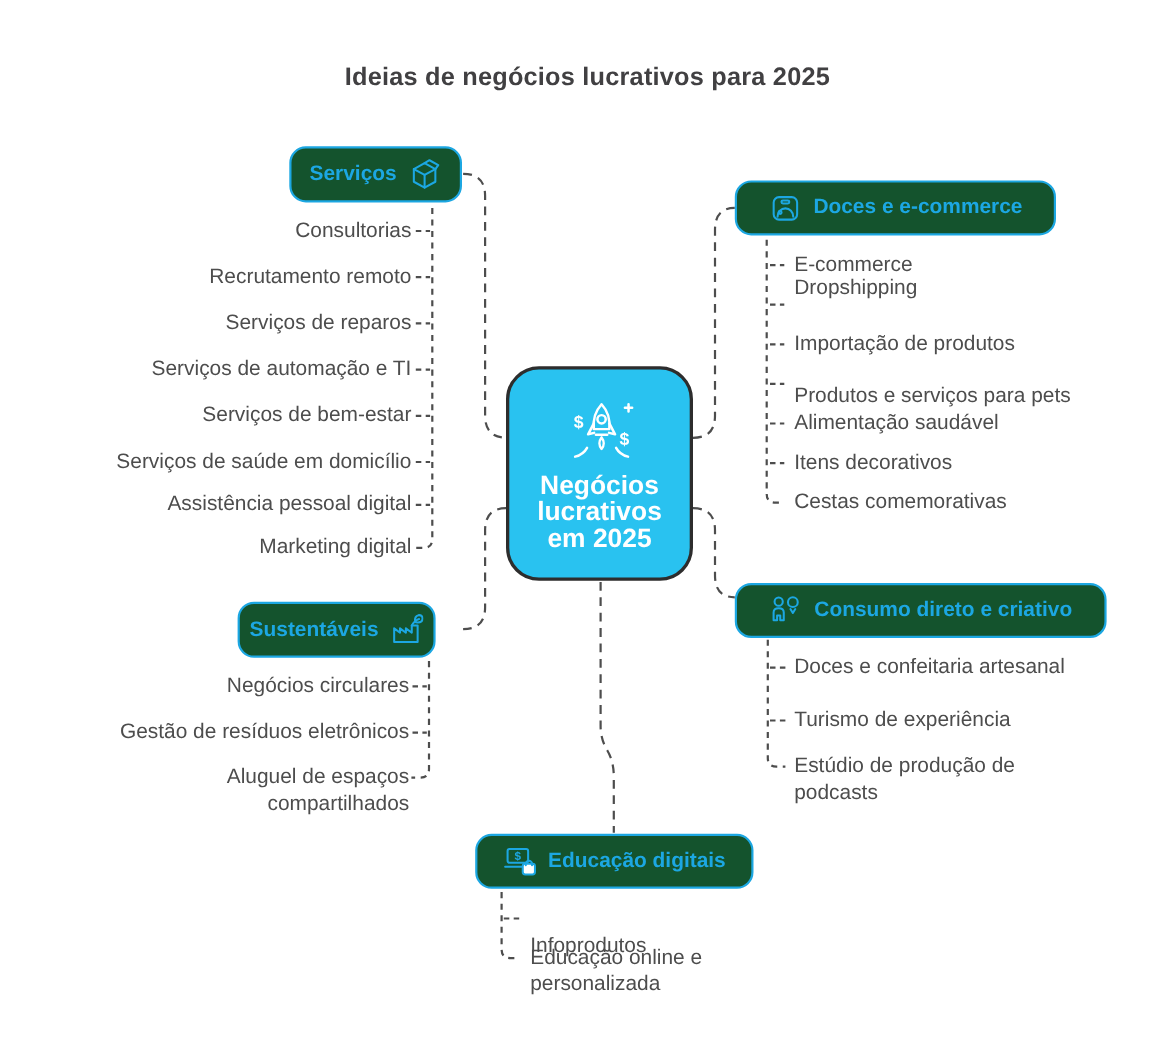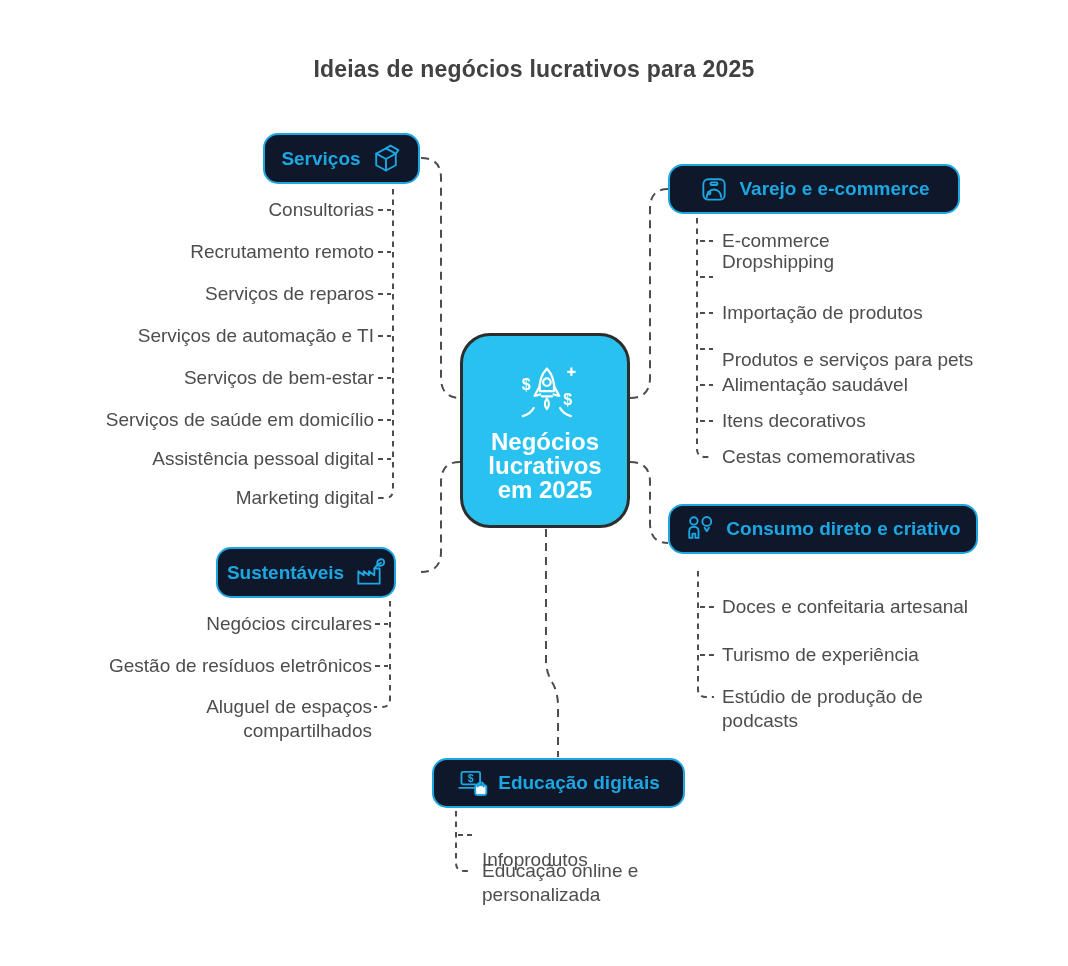--- a/index.html
+++ b/index.html
@@ -10,21 +10,21 @@
   #page-title{
     position:absolute;left:0;right:0;top:56px;text-align:center;
     font-size:23px;font-weight:700;color:#414042;letter-spacing:.2px;
   }
   #wires{position:absolute;left:0;top:0;z-index:1;}
   #wires path{fill:none;stroke:#4d4d4d;stroke-width:2;}
   #wires path.center-wire{stroke-dasharray:8 6;}
   #wires path.trunk-wire{stroke-dasharray:5.5 5;}
   #wires path.tick-wire{stroke-dasharray:5 4;}
   .branch-node{
-    position:absolute;z-index:3;box-sizing:border-box;background:#0f172a;
+    position:absolute;z-index:3;box-sizing:border-box;background:#14532d;
     border:2px solid #1CA7E2;border-radius:15px;
     display:flex;align-items:center;justify-content:center;gap:9px;
     color:#1CA7E2;font-weight:700;font-size:19px;padding:16px 10px;white-space:nowrap;
   }
   .branch-node .nicon{display:flex;align-items:center;justify-content:center;}
   .branch-node .nicon svg{width:32px;height:32px;stroke:#1CA7E2;fill:none;
     stroke-width:2.1;stroke-linecap:round;stroke-linejoin:round;}
   .branch-node .nicon svg .fillacc{fill:#1CA7E2;stroke:none;font-weight:700;}
   .branch-node .nicon svg .bagwhite{fill:#ffffff;}
   #center-node{
@@ -125,21 +125,21 @@
     <div class="leaf-item" style="top: 486px; right: 694px; text-align: right;">Marketing digital</div>
     <div class="branch-node" style="left: 668px; top: 164px; width: 292px; height: 50px;">
       <span class="nicon">
         <svg viewBox="0 0 36 36">
           <rect x="6" y="7" width="24" height="23" rx="5.5"></rect>
           <rect x="14" y="10.5" width="8" height="3" rx="1.5"></rect>
           <path d="M10 27 A 8 8.5 0 0 1 26 27"></path>
           <circle cx="12.6" cy="22.6" r="1.5"></circle>
         </svg>
       </span>
-      <span>Varejo e e-commerce</span>
+      <span>Doces e e-commerce</span>
     </div>
     <div class="leaf-item" style="top: 229px; left: 722px; text-align: left;">E-commerce</div>
     <div class="leaf-item" style="top: 250px; left: 722px; text-align: left;">Dropshipping</div>
     <div class="leaf-item" style="top: 301px; left: 722px; text-align: left;">Importação de produtos</div>
     <div class="leaf-item" style="top: 337px; left: 722px; text-align: center; margin-top: 11px;">Produtos e serviços para pets</div>
     <div class="leaf-item" style="top: 373px; left: 722px; text-align: left;">Alimentação saudável</div>
     <div class="leaf-item" style="top: 409px; left: 722px; text-align: left;">Itens decorativos</div>
     <div class="leaf-item" style="top: 445px; left: 722px; text-align: left;">Cestas comemorativas</div>
     <div class="branch-node" style="left: 216px; top: 547px; width: 180px; height: 51px;">
       <span>Sustentáveis</span>
@@ -147,21 +147,21 @@
         <svg viewBox="0 0 36 36">
           <path d="M6 30 V16 L12 20.5 V16 L18 20.5 V16 L24 20.5 V13 H30 V30 Z"></path>
           <path d="M24 13 Q27 8 31.5 6.5"></path>
           <path d="M27.5 9 Q26.5 3.5 31 2.5 Q35 2.2 35 6 Q35 10 30 10 Q28 10 27.5 9 Z"></path>
         </svg>
       </span>
     </div>
     <div class="leaf-item" style="top: 612px; right: 696px; text-align: right;">Negócios circulares</div>
     <div class="leaf-item" style="top: 654px; right: 696px; text-align: right;">Gestão de resíduos eletrônicos</div>
     <div class="leaf-item multi" style="top: 695px; right: 696px; text-align: right; width: 212px;">Aluguel de espaços compartilhados</div>
-    <div class="branch-node" style="left: 668px; top: 504px; width: 310px; height: 50px;">
+    <div class="branch-node" style="left: 668px; top: 530px; width: 338px; height: 50px;">
       <span class="nicon">
         <svg viewBox="0 0 36 36">
           <circle cx="10" cy="9" r="4.2"></circle>
           <path d="M4.8 28 V20 Q4.8 15.6 10 15.6 Q15.2 15.6 15.2 20 V28 H11.6 V23.2 H8.4 V28 Z"></path>
           <circle cx="24.5" cy="9.5" r="5"></circle>
           <path d="M22 16.5 L24.5 20.5 L27 16.5"></path>
         </svg>
       </span>
       <span>Consumo direto e criativo</span>
     </div>

